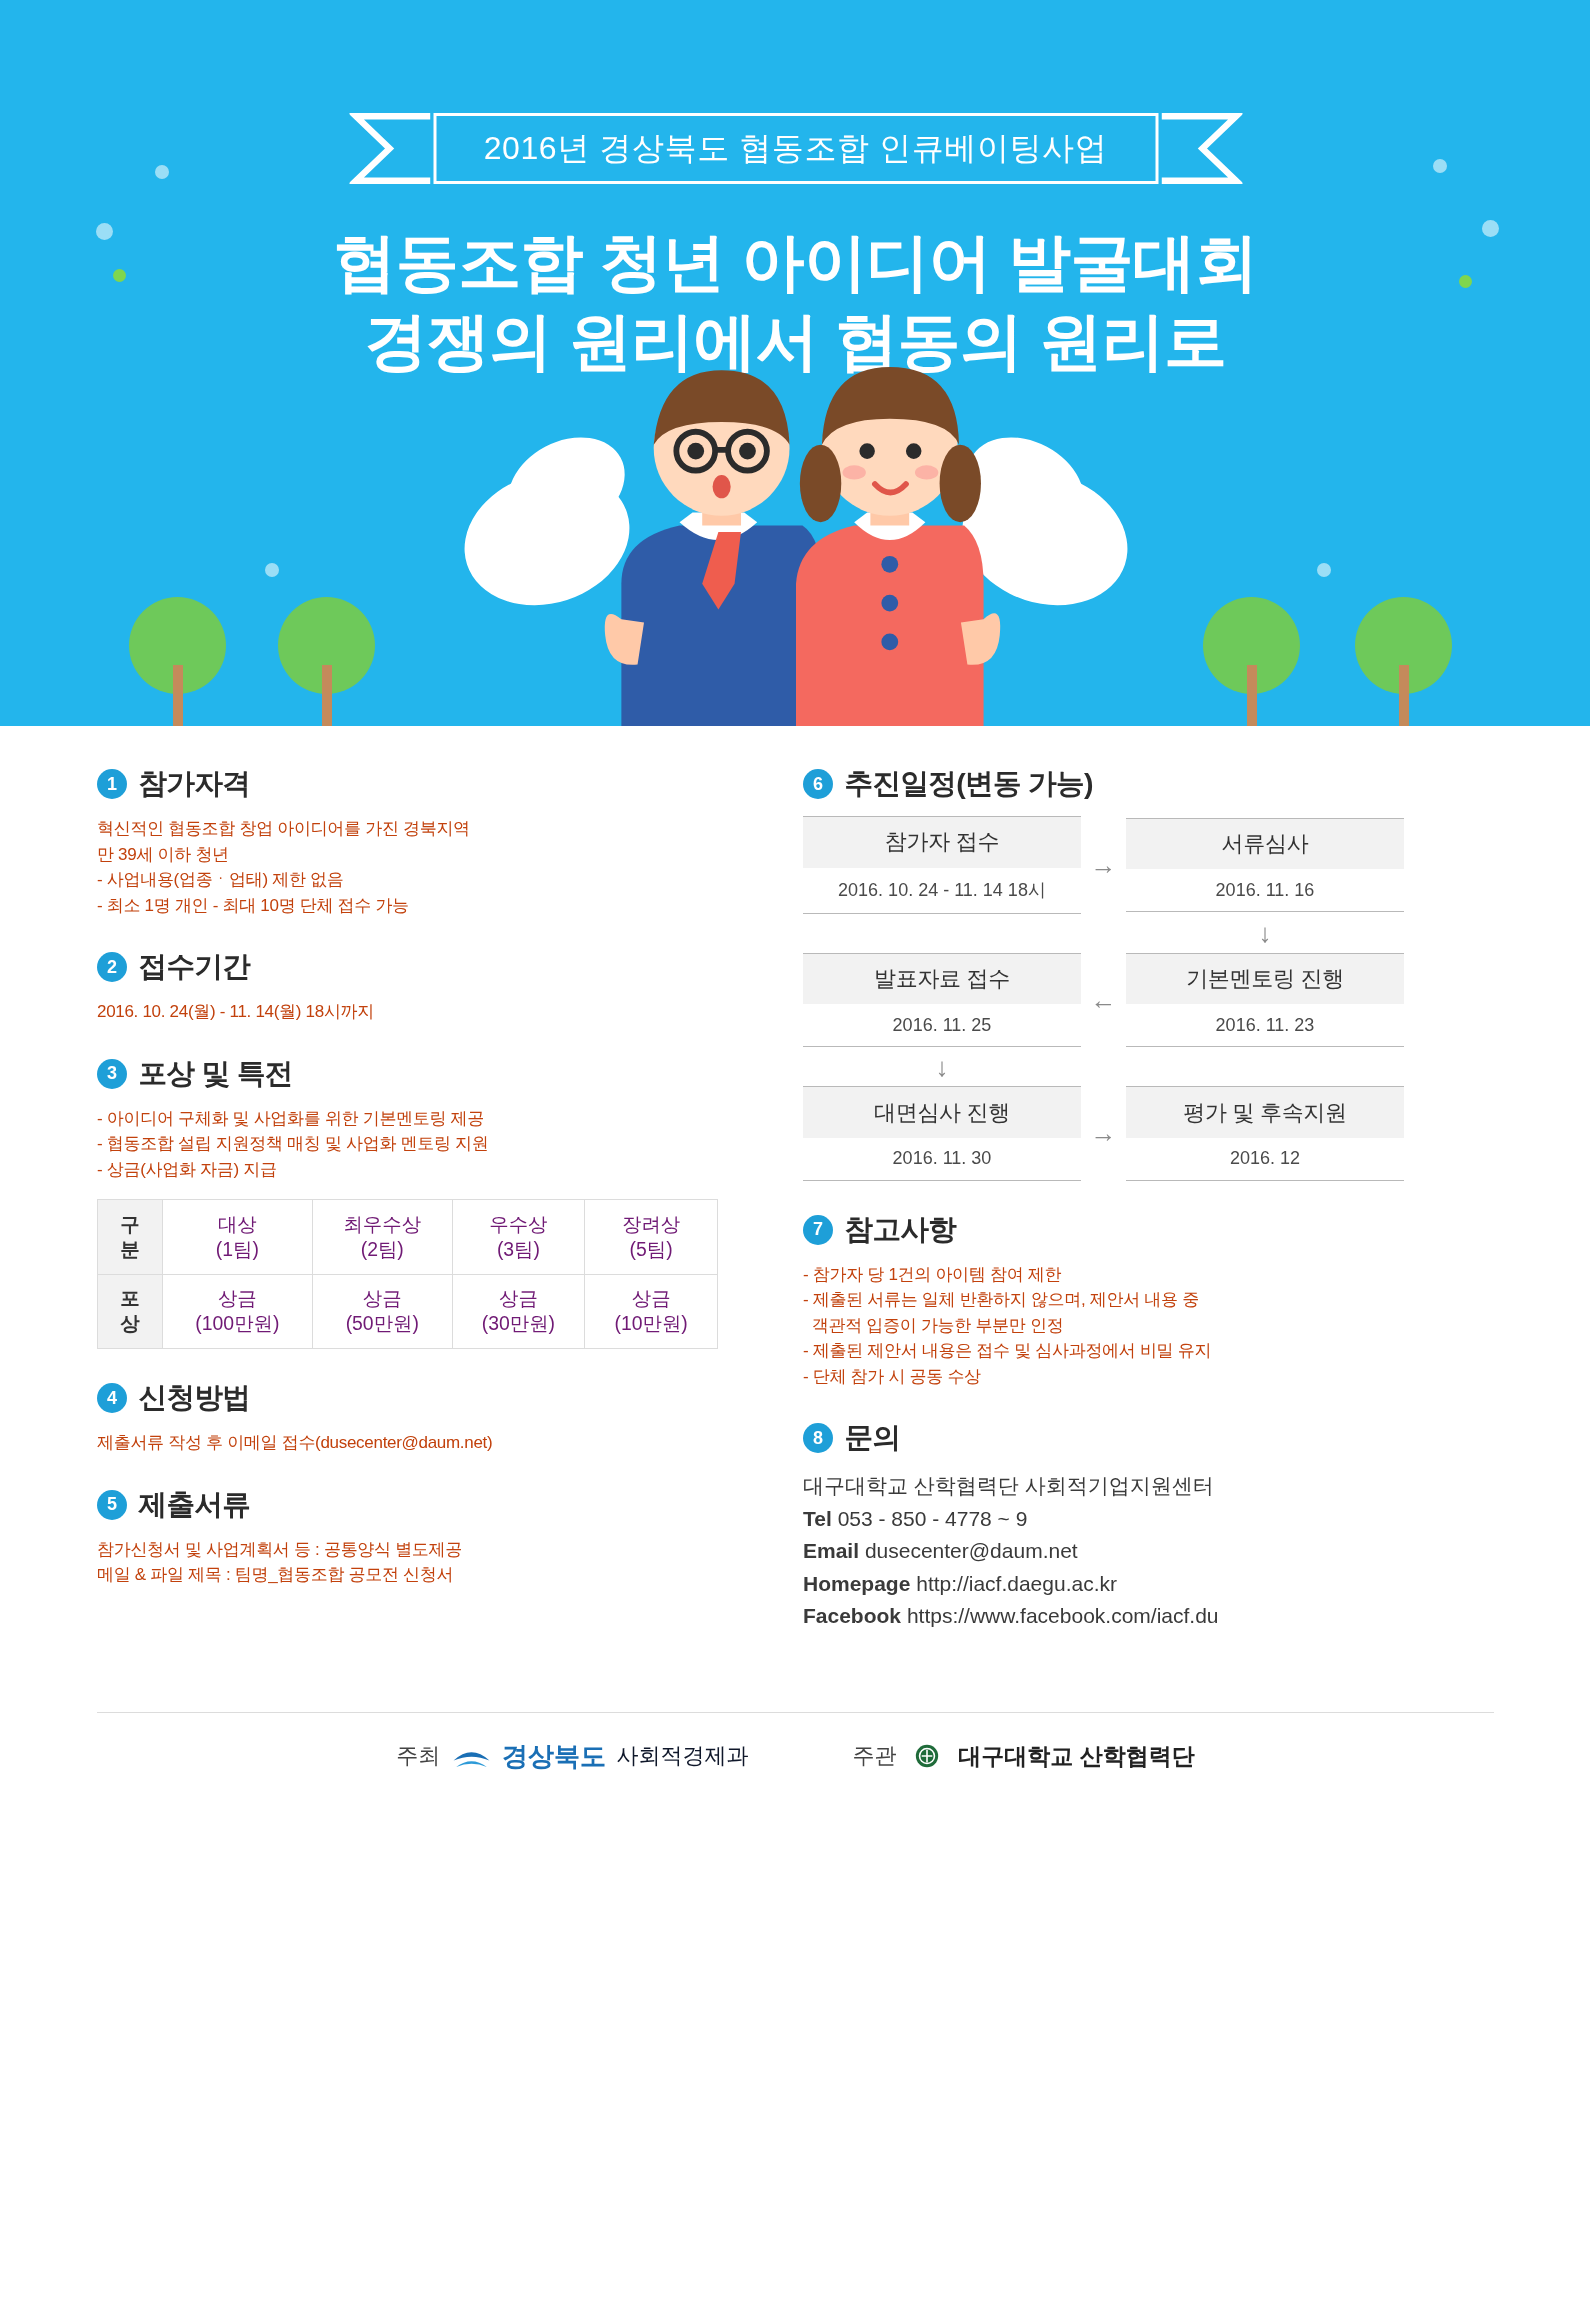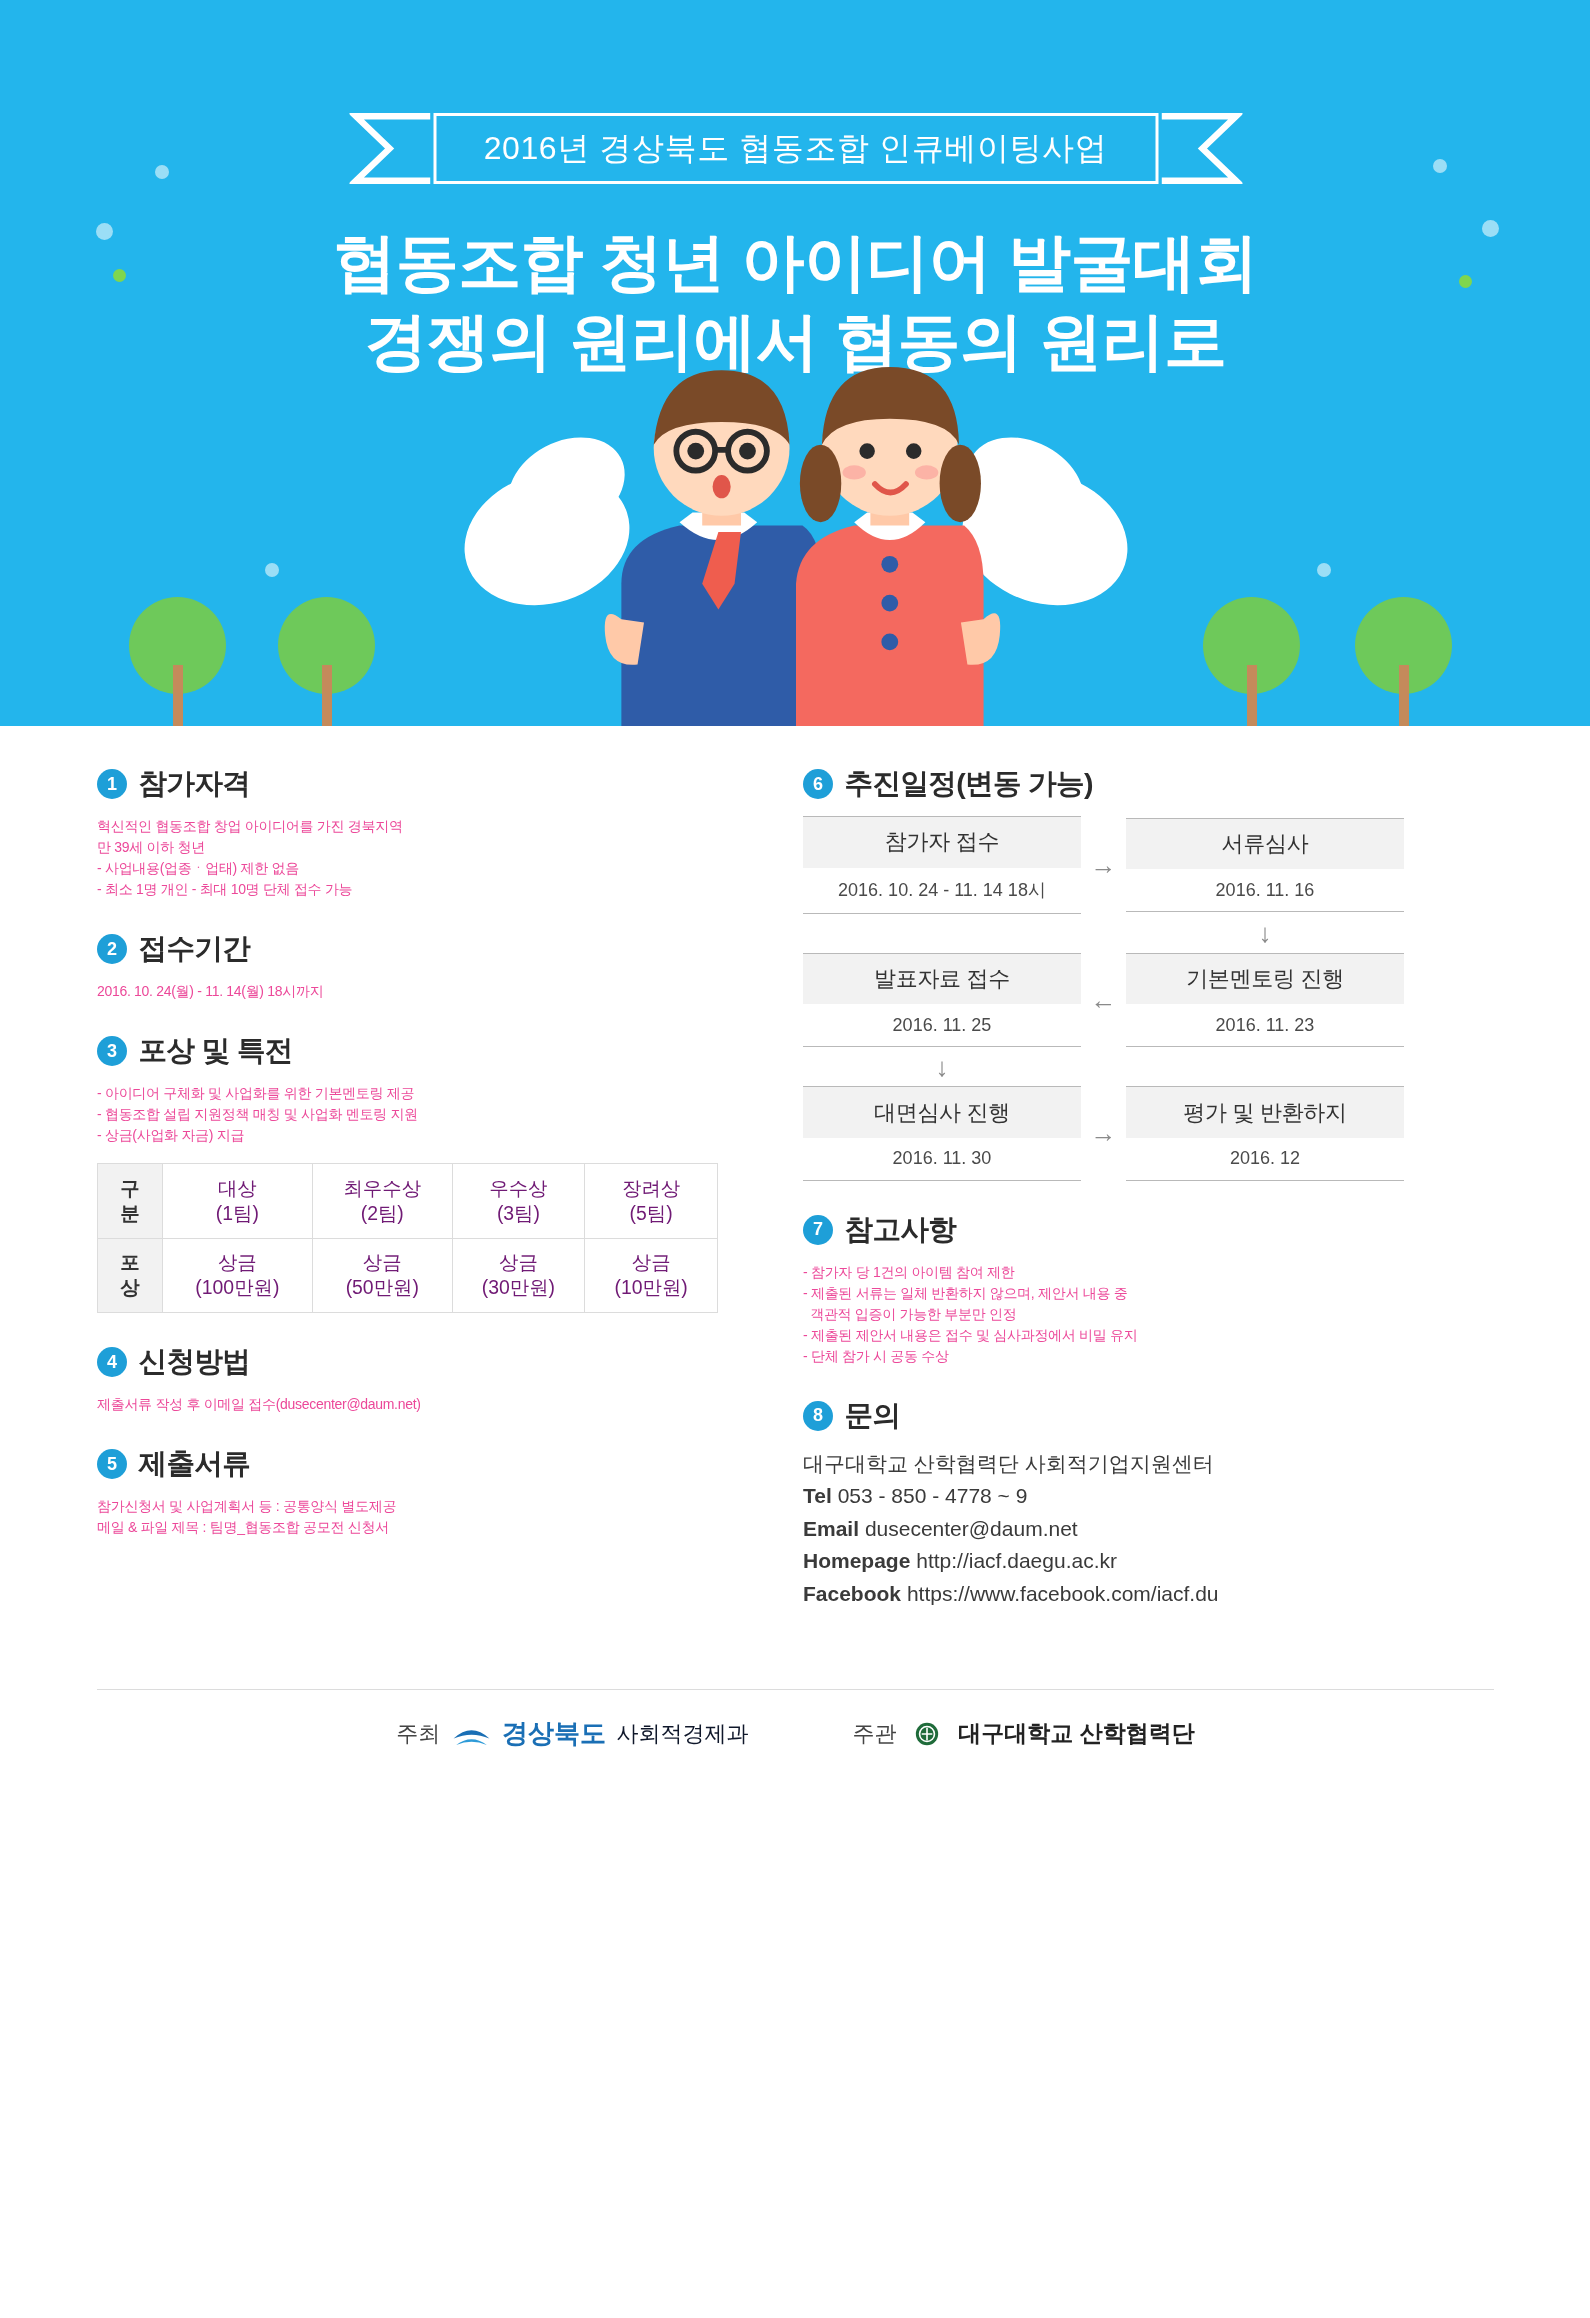--- a/index.html
+++ b/index.html
@@ -156,23 +156,23 @@
     justify-content: center;
     flex: none;
   }
   .sec-title {
     font-size: 28.5px;
     font-weight: bold;
     color: #2b2b2b;
     letter-spacing: -0.6px;
   }
   .body-line {
-    font-size: 14px;
+    font-size: 17px;
     line-height: 1.5;
-    color: #ec4899;
+    color: #c2410c;
     letter-spacing: -0.3px;
   }
 
   
   .prize-table {
     margin-top: 17px;
     width: 621px;
     border-collapse: collapse;
     border-top: 1.3px solid #c9c9c9;
     border-bottom: 1.3px solid #c9c9c9;
@@ -498,21 +498,21 @@
           <div class="arrow">↓</div>
           <div></div>
           <div></div>
 
           <div class="fbox">
             <div class="t">대면심사 진행</div>
             <div class="d">2016. 11. 30</div>
           </div>
           <div class="arrow">→</div>
           <div class="fbox">
-            <div class="t">평가 및 반환하지</div>
+            <div class="t">평가 및 후속지원</div>
             <div class="d">2016. 12</div>
           </div>
         </div>
       </div>
 
       <div class="sec">
         <div class="sec-head">
           <div class="num">7</div>
           <div class="sec-title">참고사항</div>
         </div>

